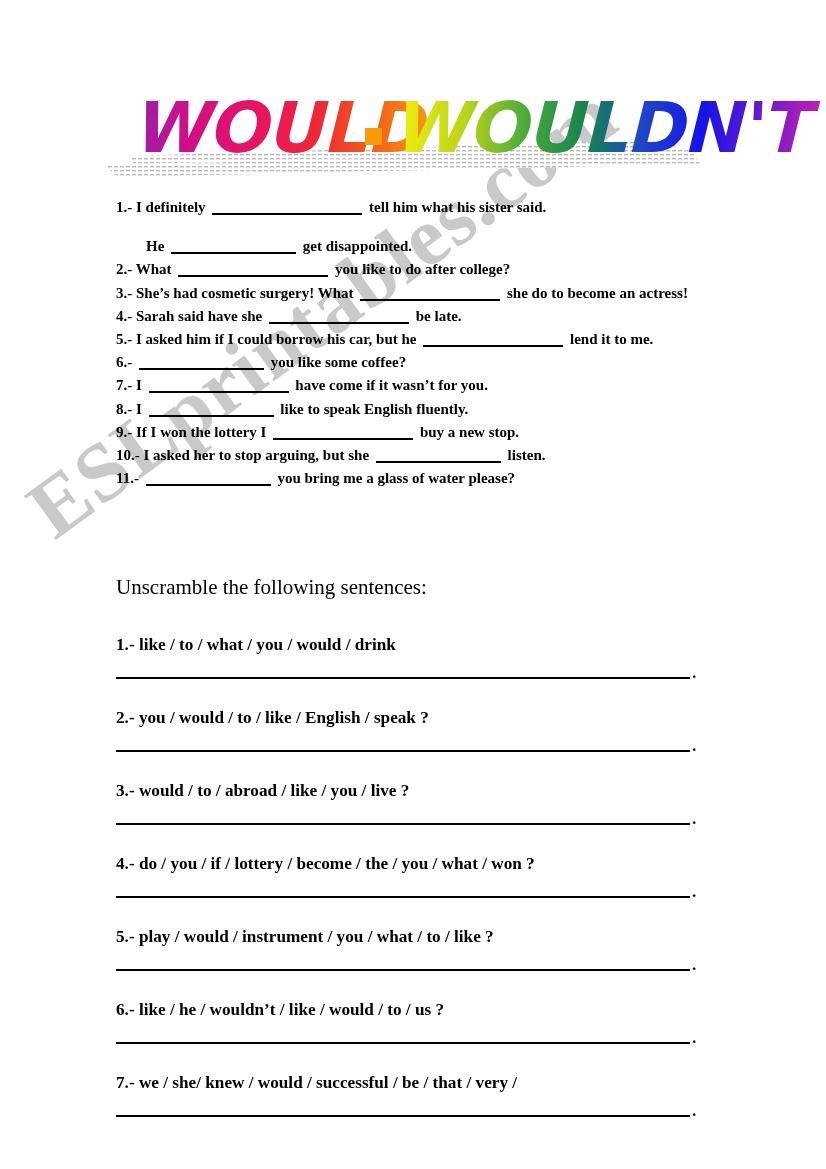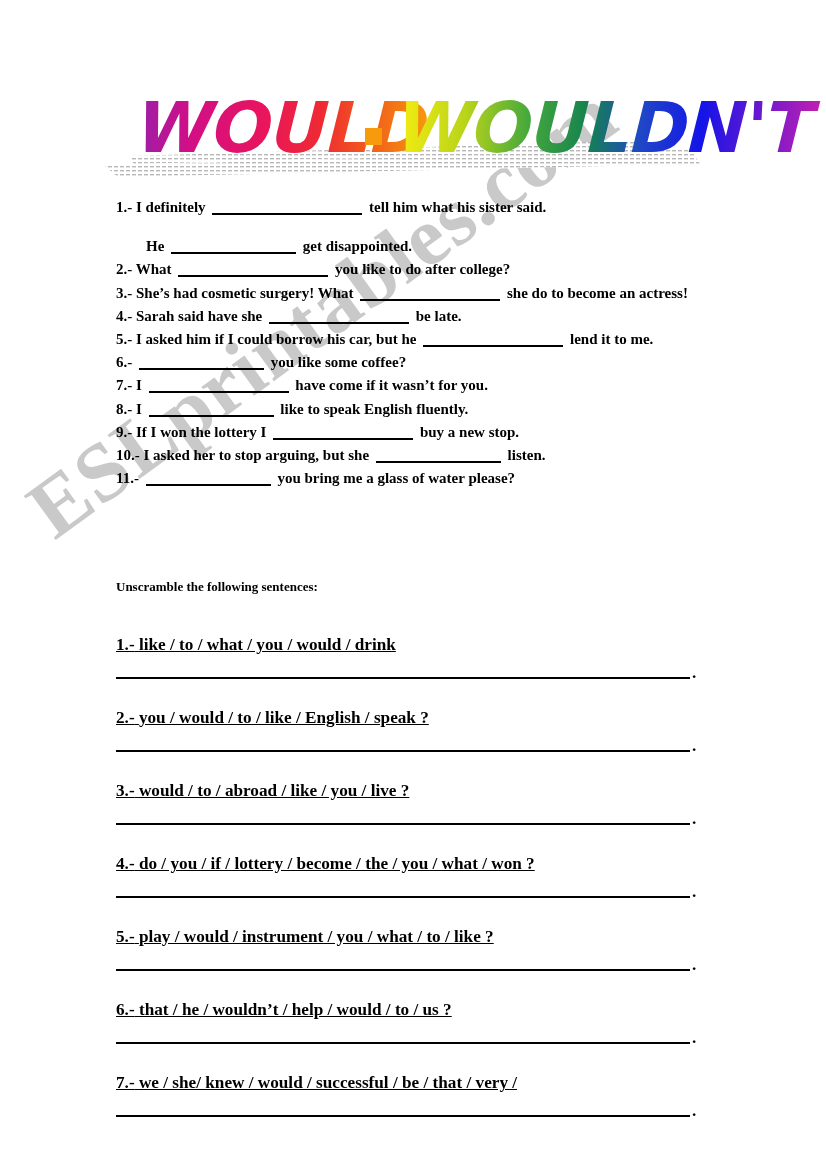--- a/index.html
+++ b/index.html
@@ -91,28 +91,27 @@
   #unscramble {
     position: absolute;
     left: 116px;
     top: 576px;
     width: 600px;
     font-size: 17.2px;
     font-weight: bold;
     color: #000;
   }
   #unscramble-heading {
-    font-size: 13px;
-    font-weight: bold;
+    font-size: 21px;
+    font-weight: normal;
     margin: 0 0 36px 0;
     line-height: 22px;
   }
   .scramble-item {
     margin-bottom: 22px;
-    text-decoration: underline;
   }
   .scramble-text {
     line-height: 22px;
     margin-bottom: 13px;
   }
   .answer-row {
     position: relative;
     height: 16px;
     width: 578px;
   }
@@ -322,21 +321,21 @@
         </div>
         <div class="answer-row">
           <div class="answer-line"></div>
           <span class="answer-period">.</span>
         </div>
       </div>
 
       <div class="scramble-item">
         <div class="scramble-text">
           <span>6.-</span>
-          <span>that / he / wouldn’t / help / would / to / us ?</span>
+          <span>like / he / wouldn’t / like / would / to / us ?</span>
         </div>
         <div class="answer-row">
           <div class="answer-line"></div>
           <span class="answer-period">.</span>
         </div>
       </div>
 
       <div class="scramble-item">
         <div class="scramble-text">
           <span>7.-</span>

